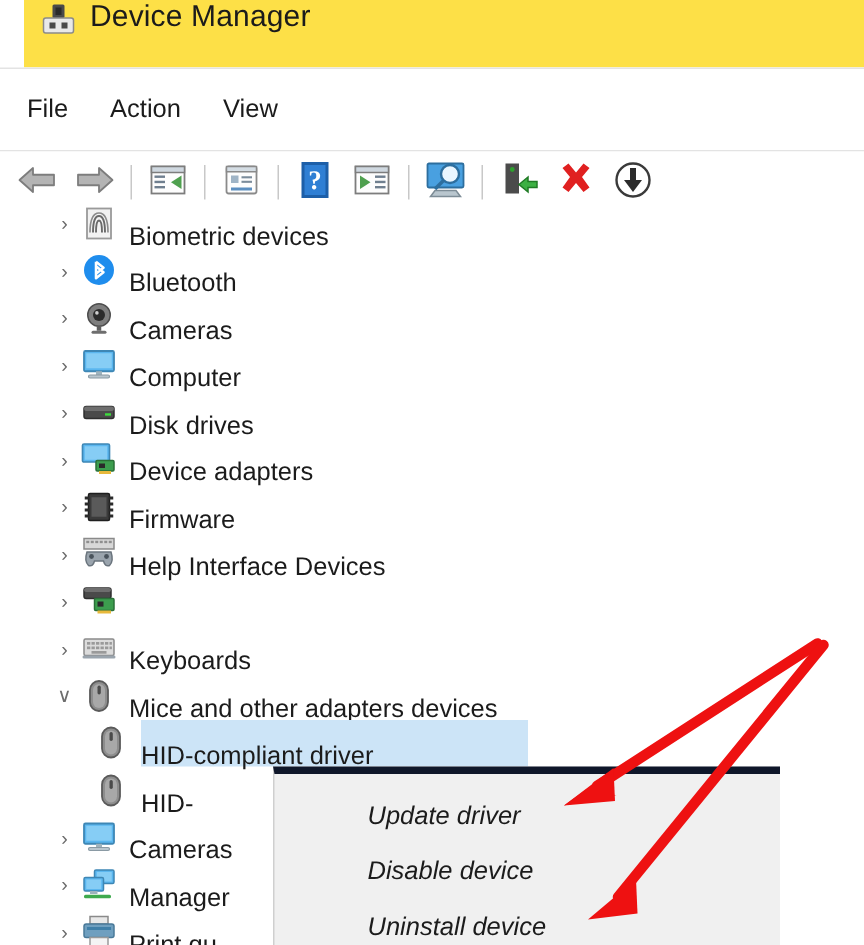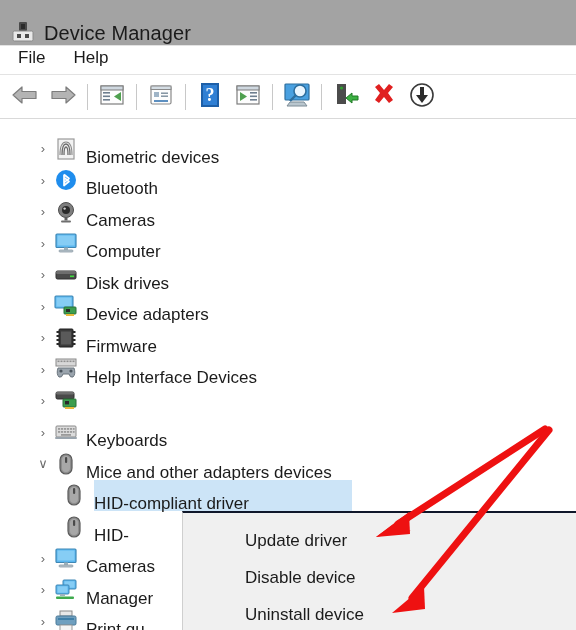--- a/index.html
+++ b/index.html
@@ -13,42 +13,44 @@
     font-family: "Liberation Sans", sans-serif;
     overflow: hidden;
     position: relative;
     color: #1a1a1a;
   }
 
   
   .titlebar {
     height: 45px;
     display: flex;
-    align-items: flex-end;
+    align-items: flex-start;
     padding-left: 10px;
-    background: #a3a3a3;
+    background: #fde047;
     box-sizing: border-box;
+    margin-left: 16px;
   }
   .titlebar .app-icon {
     width: 26px;
     height: 26px;
     margin-right: 8px;
     flex: 0 0 auto;
     position: relative;
   }
   .titlebar .title-text {
     font-size: 20px;
     color: #1b1b1b;
     letter-spacing: 0.1px;
   }
 
   
   .menubar {
-    height: 30px;
-    display: flex;
+    height: 56px;
+    display: flex;
+    align-items: center;
     padding-left: 14px;
     border-top: 1px solid #e3e3e3;
     border-bottom: 1px solid #e3e3e3;
     background: #ffffff;
     box-sizing: border-box;
   }
   .menubar .menu-item {
     font-size: 17px;
     color: #1b1b1b;
     padding: 2px 14px;
@@ -133,28 +135,29 @@
   }
   .row.selected .chev,
   .row.selected .ico,
   .row.selected .lbl { position: relative; z-index: 1; }
 
   
   .ctxmenu {
     position: absolute;
     left: 182px;
     top: 511px;
-    width: 394px;
+    width: 338px;
     height: 119px;
     background: #f0f0f0;
-    border-top: 2px solid #0f172a;
+    border-top: 5px solid #0f172a;
     border-left: 1px solid #cfcfcf;
     box-sizing: border-box;
     z-index: 20;
     padding-top: 9px;
+    font-style: italic;
   }
   .ctx-item {
     height: 37px;
     display: flex;
     align-items: center;
     padding-left: 62px;
     font-size: 17px;
     color: #1b1b1b;
     box-sizing: border-box;
   }
@@ -180,21 +183,22 @@
       <rect x="3" y="12" width="20" height="10" rx="1.5" fill="#e9e9e9" stroke="#8a8a8a" stroke-width="1"></rect>
       <rect x="7" y="15" width="4" height="4" fill="#4a4a4a"></rect>
       <rect x="15" y="15" width="4" height="4" fill="#4a4a4a"></rect>
     </svg>
   </span>
   <span class="title-text">Device Manager</span>
 </div>
 
 <div class="menubar">
   <div class="menu-item">File</div>
-  <div class="menu-item">Help</div>
+  <div class="menu-item">Action</div>
+  <div class="menu-item">View</div>
 </div>
 
 <div class="toolbar">
 
   <div class="tb-btn">
     <span>
       <svg width="28" height="24" viewBox="0 0 28 24">
         <polygon points="2,12 11,4 11,8.5 25,8.5 25,15.5 11,15.5 11,20" fill="#b4b4b4" stroke="#7d7d7d" stroke-width="1.2" stroke-linejoin="round"></polygon>
       </svg>
     </span>

